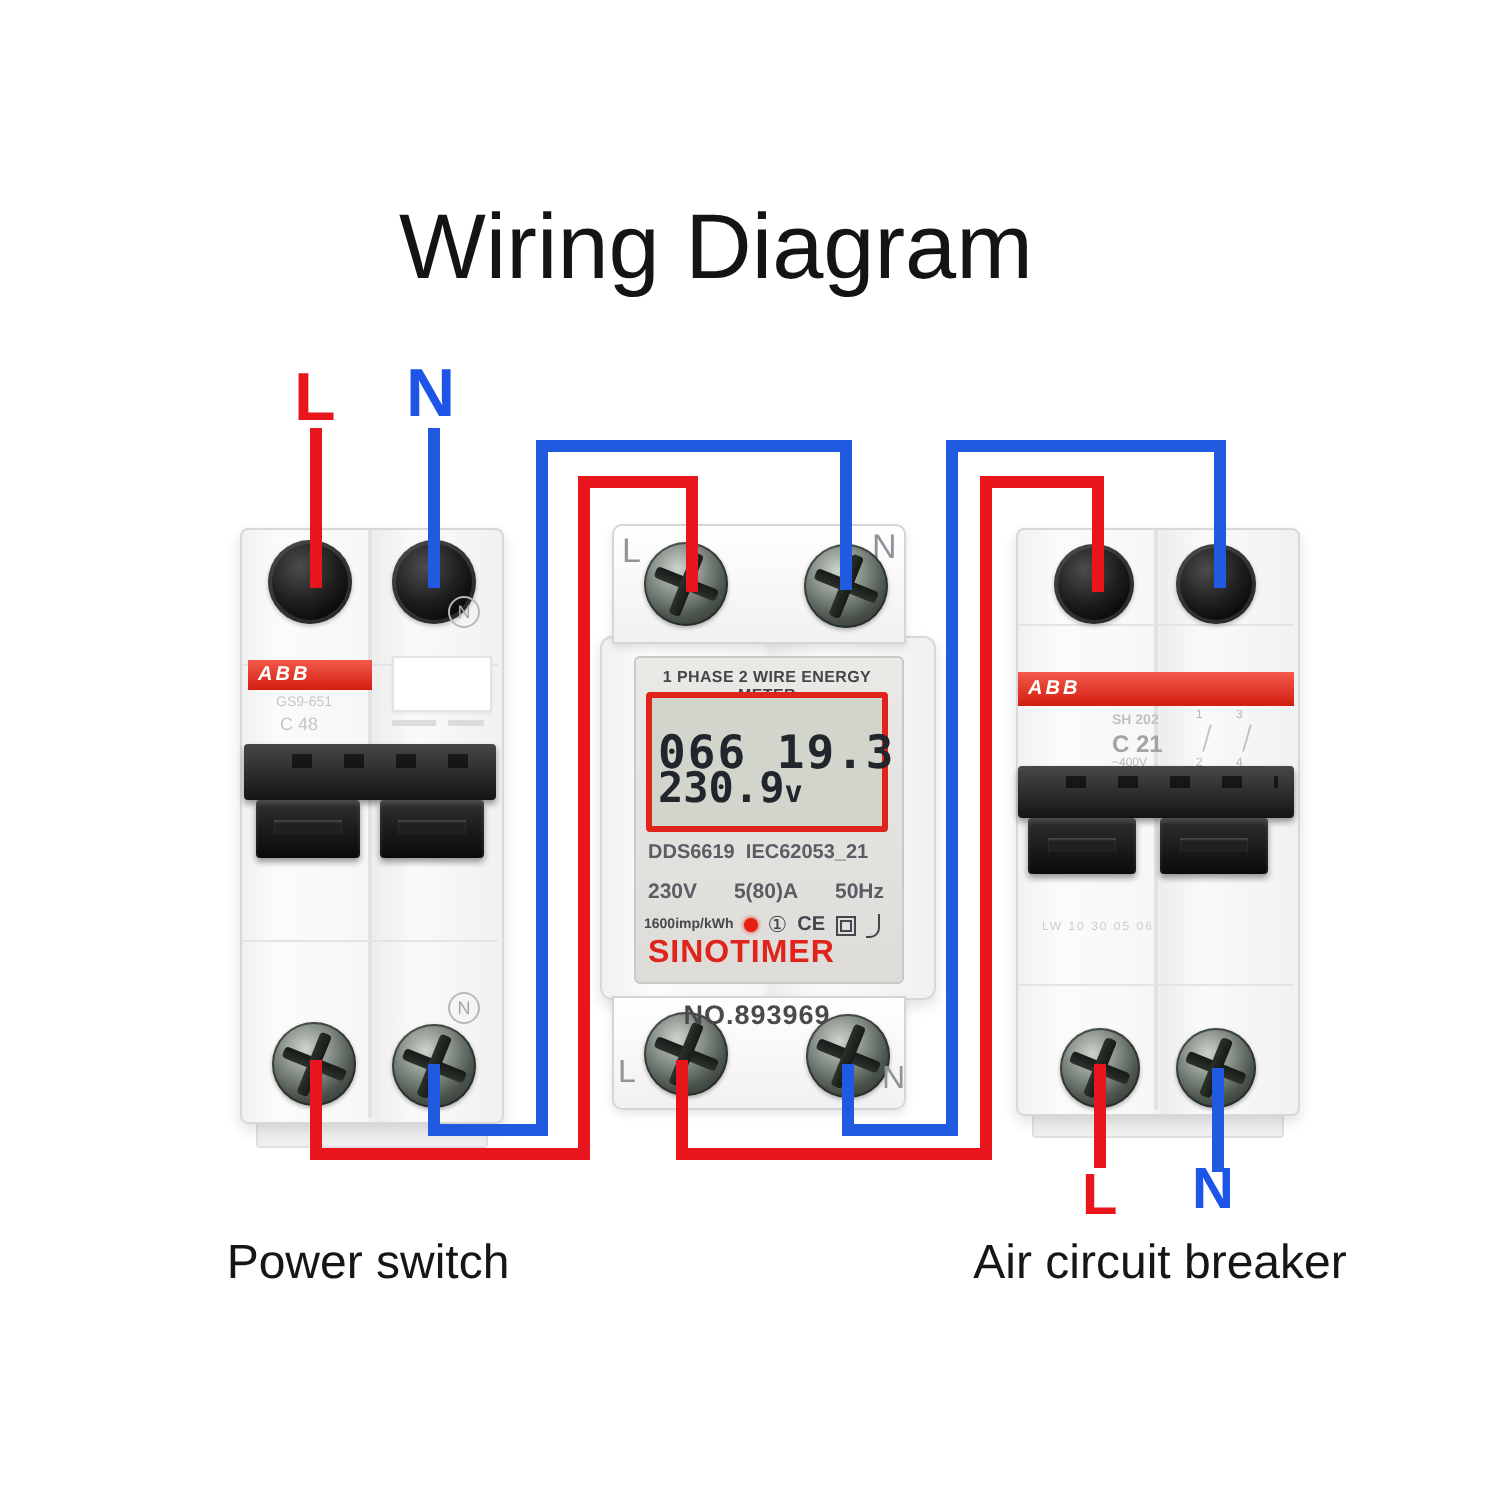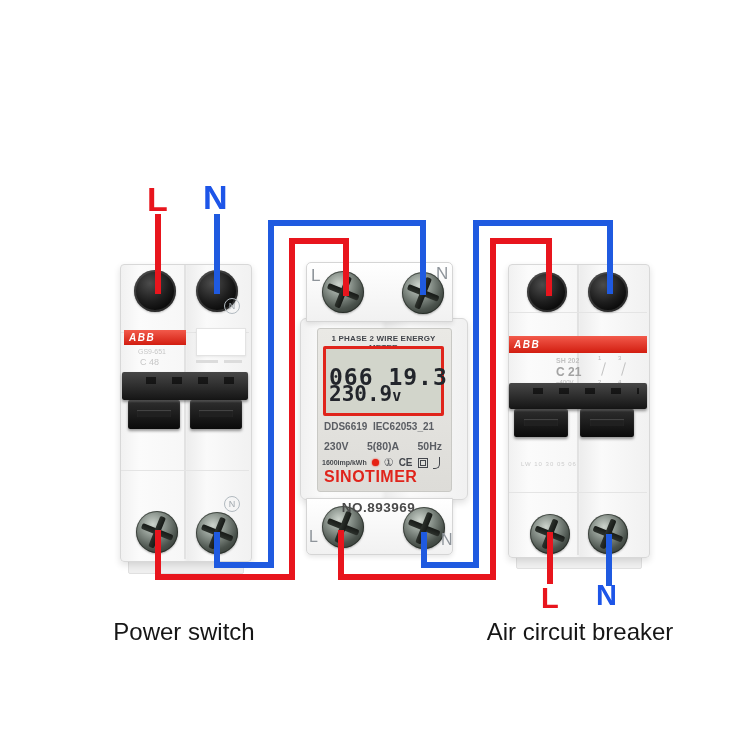--- a/index.html
+++ b/index.html
@@ -84,20 +84,21 @@
   .pole-sym{position:absolute;z-index:13;color:#b7b7b7;font-size:6px;}
   .pole-sym .st{position:absolute;width:1px;height:14px;background:#c3c3c3;transform:rotate(16deg);}
   .spec-box{border:1px solid #bdbdbd;padding:0 2px;border-radius:1px;}
   .feet{position:absolute;z-index:9;background:#efefef;border:1px solid #e0e0e0;border-radius:2px;}
 </style>
 </head>
 <body>
 
 <div id="stage">
 
+  <div class="abs title">Wiring Diagram</div>
 
   <div class="abs ln live" style="left:147px;top:182px;">L</div>
   <div class="abs ln neutral" style="left:203px;top:180px;">N</div>
 
   <div class="device-body" style="left:120px;top:264px;width:130px;height:296px;"></div>
   <div class="feet" style="left:128px;top:559px;width:114px;height:13px;"></div>
   <div class="divider" style="left:184px;top:265px;height:294px;"></div>
   <div class="seam" style="left:121px;top:332px;width:128px;"></div>
   <div class="seam" style="left:121px;top:470px;width:128px;"></div>
   <div class="hole" style="left:134px;top:270px;width:42px;height:42px;"></div>

